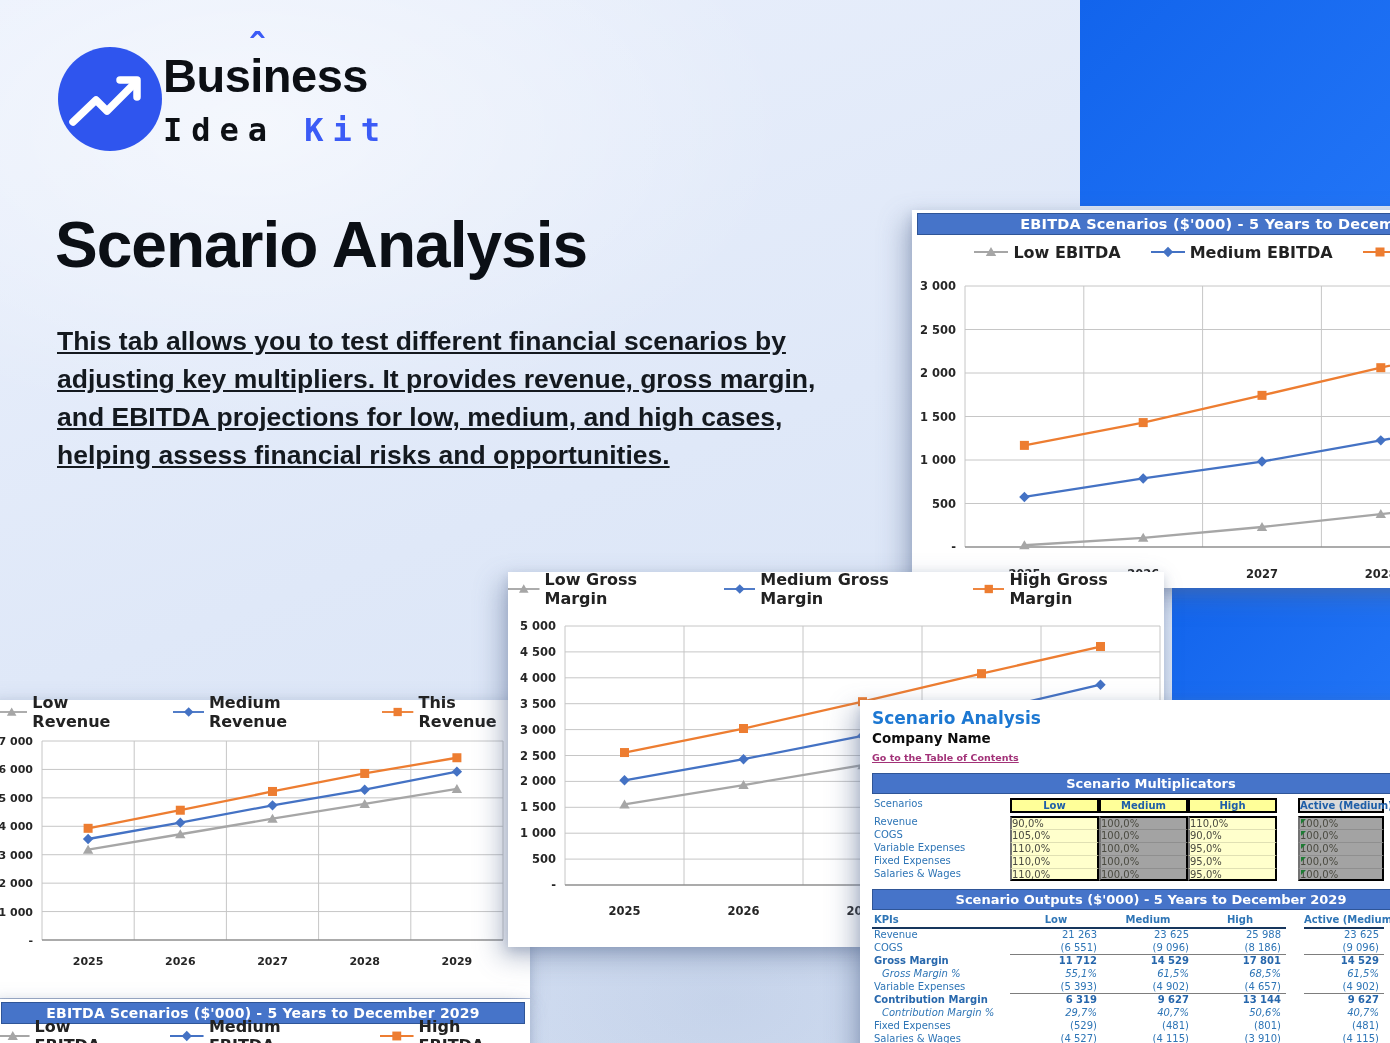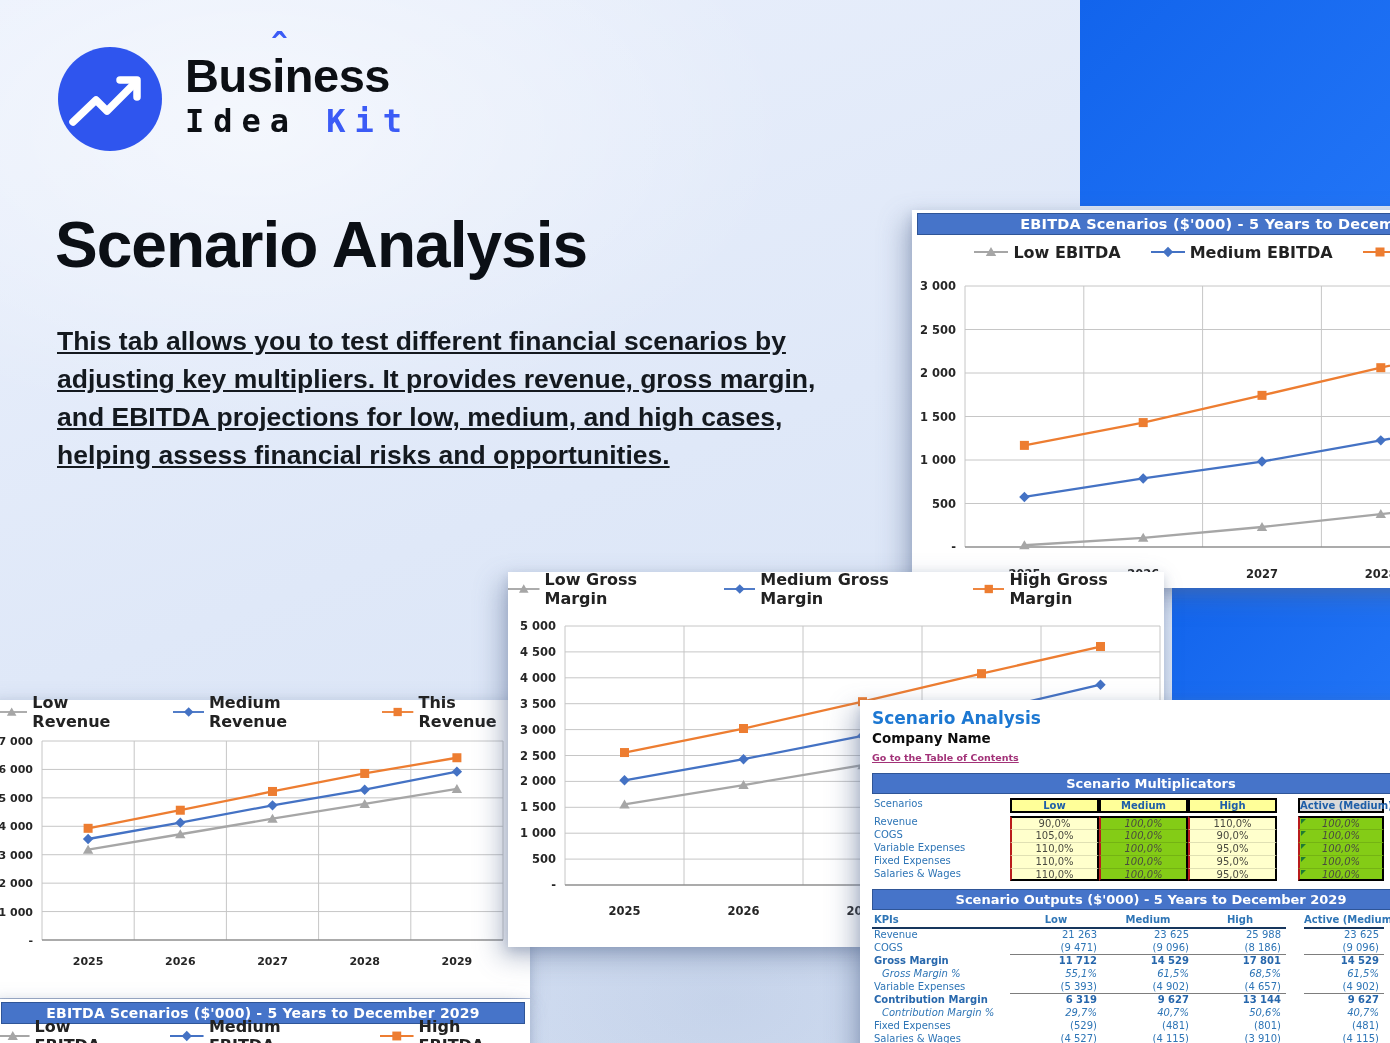--- a/index.html
+++ b/index.html
@@ -10,29 +10,29 @@
     background:
       radial-gradient(900px 500px at 18% 12%, rgba(255,255,255,.55), rgba(255,255,255,0) 60%),
       radial-gradient(700px 420px at 52% 96%, rgba(150,170,205,.28), rgba(150,170,205,0) 65%),
       linear-gradient(160deg,#eaf0fc 0%, #dfe8f8 45%, #d5e1f4 100%);
   }
   .decor-rect { position:absolute; background:linear-gradient(135deg,#1264ec,#2174f6); }
   #rect-top { left:1080px; top:0; width:310px; height:206px; }
   #rect-mid { left:1172px; top:588px; width:218px; height:112px; }
 
   
-  #logo { position:absolute; left:57px; top:46px; display:flex; gap:22px; align-items:flex-start; }
+  #logo { position:absolute; left:57px; top:46px; display:flex; align-items:flex-start; }
   #logo svg { display:block; }
   .brand-text { padding-top:6px; }
   .brand-top { font-size:47px; font-weight:bold; letter-spacing:-.5px; color:#0c0f14; line-height:1; position:relative; }
   .i-caret { position:relative; }
   .i-caret::after { content:"\02C6"; position:absolute; left:50%; transform:translateX(-50%);
     top:-21px; color:#3b5bf6; font-size:40px; font-weight:bold; }
   .brand-bottom { font-family:"DejaVu Sans Mono", monospace; font-weight:bold;
-    font-size:32px; letter-spacing:9px; color:#0c0f14; margin-top:6px; line-height:1; }
+    font-size:32px; letter-spacing:9px; color:#0c0f14; margin-top:15px; line-height:1; }
   .brand-accent { color:#3b5bf6; }
   #hero-title { position:absolute; left:55px; top:208px; font-size:64px; font-weight:bold;
     letter-spacing:-1px; color:#0b0f15; }
   #hero-desc { position:absolute; left:57px; top:323px; width:800px; font-size:26.5px;
     font-weight:bold; line-height:1.43; color:#14191f;text-decoration:underline; }
 
   
   .panel { position:absolute; background:#fff; box-shadow:-8px 10px 24px rgba(88,108,145,.42), 0 4px 10px rgba(88,108,145,.25); }
   .xl-banner { margin:3px 5px 0 5px; height:22px; line-height:20px; text-align:center;
     background:#4674c9; border:1px solid #2f5597; color:#fff; font-weight:bold;
@@ -57,26 +57,26 @@
     background:#4674c9; border:1px solid #2f5597; color:#fff; font-weight:bold; font-size:13px; }
   .grid { display:grid; }
   #mult-grid { grid-template-columns:138px 89px 89px 89px 21px 86px; margin-top:4px; }
   #out-grid  { grid-template-columns:138px 92px 92px 92px 18px 80px; margin-top:4px; }
   .cell { font-size:10px; height:13px; line-height:12px; color:#2e75b6; white-space:nowrap; }
   .rowlab { padding-left:2px; }
   .m-head { background:#ffff99; border:2px solid #000; color:#1f5fa8; font-weight:bold;
     text-align:center; height:15px; line-height:11px; }
   .m-head.act { background:#d9d9d9; }
   .m-spacer { height:3px; }
-  .m-c { text-align:center; color:#4a4a40; position:relative; border-left:2px solid #b91c1c; border-right:2px solid #000; }
+  .m-c { color:#4a4a40; position:relative; border-left:2px solid #737373; border-right:2px solid #000; }
   .m-c.inner { border-top:1px solid rgba(0,0,0,.12); }
   .m-c.top { border-top:2px solid #000; }
   .m-c.bot { border-bottom:2px solid #000; }
   .m-c.low,.m-c.high { background:#ffffcc; }
-  .m-c.med,.m-c.act { background:#84cc16;font-style:italic; }
+  .m-c.med,.m-c.act { background:#a3a3a3; }
   .m-c.act::before { content:""; position:absolute; left:1px; top:1px; width:0; height:0;
     border-top:5px solid #1e7b34; border-right:5px solid transparent; }
   .o-head { font-weight:bold; text-align:center; border-bottom:2px solid #17365d; height:15px; }
   .o-head.lab { text-align:left; padding-left:2px; }
   .o-val { text-align:right; padding-right:5px; }
   .o-row-bold .cell { font-weight:bold; color:#2767ac; }
   .o-row-pct .cell { font-style:italic; }
   .o-row-pct .rowlab { padding-left:10px; }
   .o-sum { border-bottom:1.5px solid #7d7d7d; }
   .o-dsum { border-bottom:3px double #7d7d7d; }
@@ -410,21 +410,21 @@
     </div>
   <div class="sheet-banner">Scenario Outputs ($'000) - 5 Years to December 2029</div>
   <div id="out-grid" class="grid">
       <div class="cell o-head lab">KPIs</div>
       <div class="cell o-head">Low</div>
       <div class="cell o-head">Medium</div>
       <div class="cell o-head">High</div>
       <div class="cell"></div>
       <div class="cell o-head">Active (Medium)</div>
       <div style="display: contents;"><div class="cell rowlab">Revenue</div><div class="cell o-val">21 263</div><div class="cell o-val">23 625</div><div class="cell o-val">25 988</div><div class="cell"></div><div class="cell o-val">23 625</div></div>
-      <div style="display: contents;"><div class="cell rowlab">COGS</div><div class="cell o-val o-sum">(9 471)</div><div class="cell o-val o-sum">(9 096)</div><div class="cell o-val o-sum">(8 186)</div><div class="cell"></div><div class="cell o-val o-sum">(9 096)</div></div>
+      <div style="display: contents;"><div class="cell rowlab">COGS</div><div class="cell o-val o-sum">(6 551)</div><div class="cell o-val o-sum">(9 096)</div><div class="cell o-val o-sum">(8 186)</div><div class="cell"></div><div class="cell o-val o-sum">(9 096)</div></div>
       <div class="o-row-bold" style="display: contents;"><div class="cell rowlab">Gross Margin</div><div class="cell o-val">11 712</div><div class="cell o-val">14 529</div><div class="cell o-val">17 801</div><div class="cell"></div><div class="cell o-val">14 529</div></div>
       <div class="o-row-pct" style="display: contents;"><div class="cell rowlab">Gross Margin %</div><div class="cell o-val">55,1%</div><div class="cell o-val">61,5%</div><div class="cell o-val">68,5%</div><div class="cell"></div><div class="cell o-val">61,5%</div></div>
       <div style="display: contents;"><div class="cell rowlab">Variable Expenses</div><div class="cell o-val o-sum">(5 393)</div><div class="cell o-val o-sum">(4 902)</div><div class="cell o-val o-sum">(4 657)</div><div class="cell"></div><div class="cell o-val o-sum">(4 902)</div></div>
       <div class="o-row-bold" style="display: contents;"><div class="cell rowlab">Contribution Margin</div><div class="cell o-val">6 319</div><div class="cell o-val">9 627</div><div class="cell o-val">13 144</div><div class="cell"></div><div class="cell o-val">9 627</div></div>
       <div class="o-row-pct" style="display: contents;"><div class="cell rowlab">Contribution Margin %</div><div class="cell o-val">29,7%</div><div class="cell o-val">40,7%</div><div class="cell o-val">50,6%</div><div class="cell"></div><div class="cell o-val">40,7%</div></div>
       <div style="display: contents;"><div class="cell rowlab">Fixed Expenses</div><div class="cell o-val">(529)</div><div class="cell o-val">(481)</div><div class="cell o-val">(801)</div><div class="cell"></div><div class="cell o-val">(481)</div></div>
       <div style="display: contents;"><div class="cell rowlab">Salaries &amp; Wages</div><div class="cell o-val o-dsum">(4 527)</div><div class="cell o-val o-dsum">(4 115)</div><div class="cell o-val o-dsum">(3 910)</div><div class="cell"></div><div class="cell o-val o-dsum">(4 115)</div></div>
       <div class="o-row-bold" style="display: contents;"></div>
     </div>
 </div>

